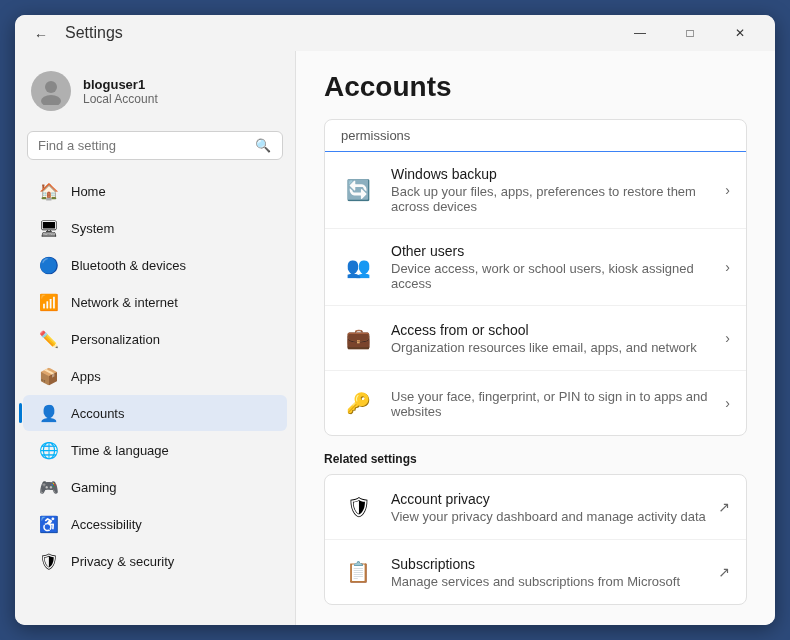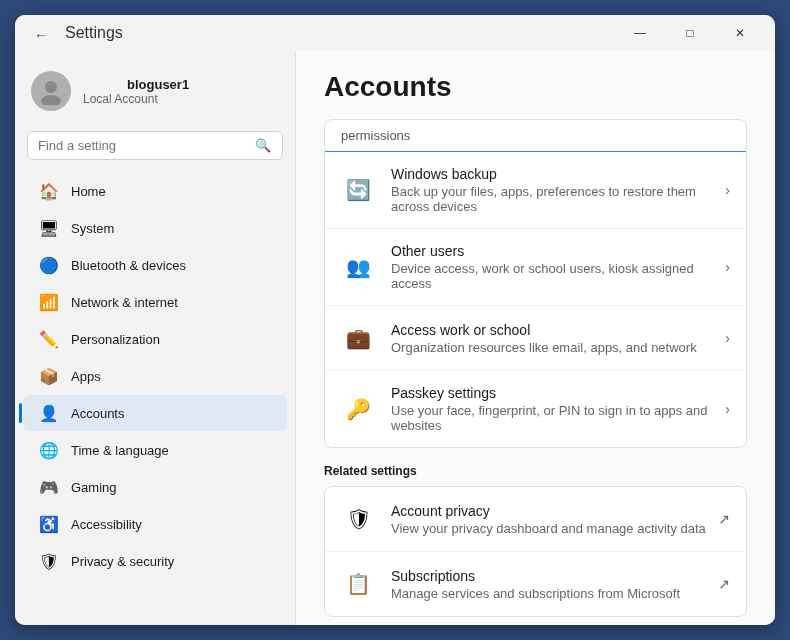--- a/index.html
+++ b/index.html
@@ -105,21 +105,20 @@
       flex-shrink: 0;
     }
     .user-info {
       display: flex;
       flex-direction: column;
     }
     .user-name {
       font-size: 13px;
       font-weight: 600;
       color: #1a1a1a;
-      margin-left: 44px;
     }
     .user-type {
       font-size: 12px;
       color: #666;
     }
     .search-box {
       margin: 4px 12px 12px 12px;
       display: flex;
       align-items: center;
       background: white;
@@ -351,29 +350,28 @@
     <div class="item-icon">👥</div>
     <div class="item-text">
       <div class="item-title">Other users</div>
       <div class="item-desc">Device access, work or school users, kiosk assigned access</div>
     </div>
     <span class="item-arrow">›</span>
   </div>
             <div class="settings-item">
     <div class="item-icon">💼</div>
     <div class="item-text">
-      <div class="item-title">Access work or school</div>
+      <div class="item-title">Access from or school</div>
       <div class="item-desc">Organization resources like email, apps, and network</div>
     </div>
     <span class="item-arrow">›</span>
   </div>
             <div class="settings-item">
     <div class="item-icon">🔑</div>
     <div class="item-text">
-      <div class="item-title">Passkey settings</div>
       <div class="item-desc">Use your face, fingerprint, or PIN to sign in to apps and websites</div>
     </div>
     <span class="item-arrow">›</span>
   </div>
           </div>
       </div>
 
       <div class="section-title">Related settings</div>
 
       <div class="settings-card">

